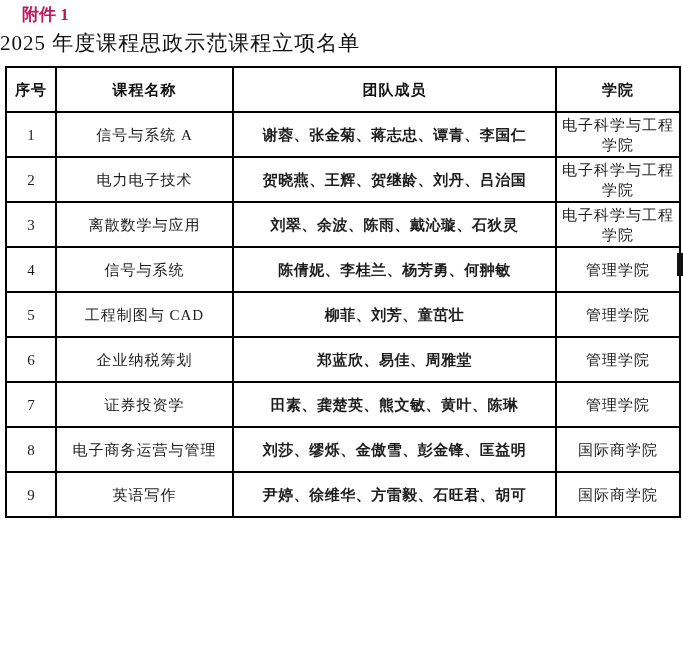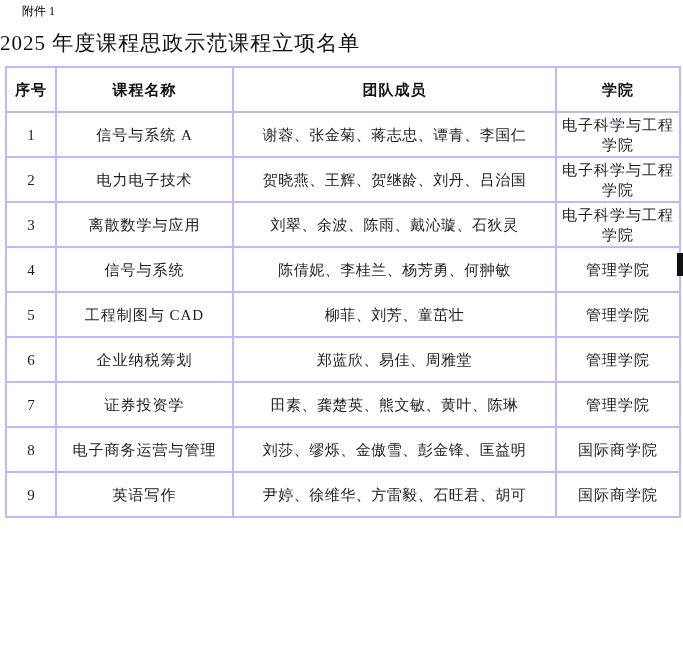--- a/index.html
+++ b/index.html
@@ -12,23 +12,23 @@
     width: 683px;
     height: 672px;
     overflow: hidden;
     font-family: "Liberation Serif", "DejaVu Serif", serif;
     color: #1c1c1c;
   }
   .attachment-label {
     position: absolute;
     left: 22px;
     top: 3px;
-    font-size: 12px;
-    font-weight: normal;
-    color: #000000;
+    font-size: 17px;
+    font-weight: bold;
+    color: #be185d;
     white-space: nowrap;
   }
   .doc-title {
     position: absolute;
     left: 0;
     top: 29px;
     width: 100%;
     text-align: left;
     font-size: 21px;
     font-weight: normal;
@@ -39,21 +39,21 @@
   table.course-table {
     position: absolute;
     left: 5px;
     top: 66px;
     width: 674px;
     border-collapse: collapse;
     table-layout: fixed;
   }
   .course-table th,
   .course-table td {
-    border: 2px solid #c4b5fd;
+    border: 2px solid #000000;
     text-align: center;
     vertical-align: middle;
     font-size: 15px;
     line-height: 20px;
     padding: 1px 3px;
     overflow: hidden;
   }
   .course-table th {
     font-weight: bold;
     height: 41px;
@@ -63,20 +63,21 @@
   .course-table td {
     height: 41px;
     color: #1c1c1c;
   }
   .course-table td.cell-course,
   .course-table td.cell-college {
     letter-spacing: 1px;
   }
   .course-table td.cell-members {
     letter-spacing: 0.5px;
+    font-weight: bold;
   }
   .edge-mark {
     position: absolute;
     right: 0;
     top: 253px;
     width: 6px;
     height: 23px;
     background: #111;
   }
 </style>

